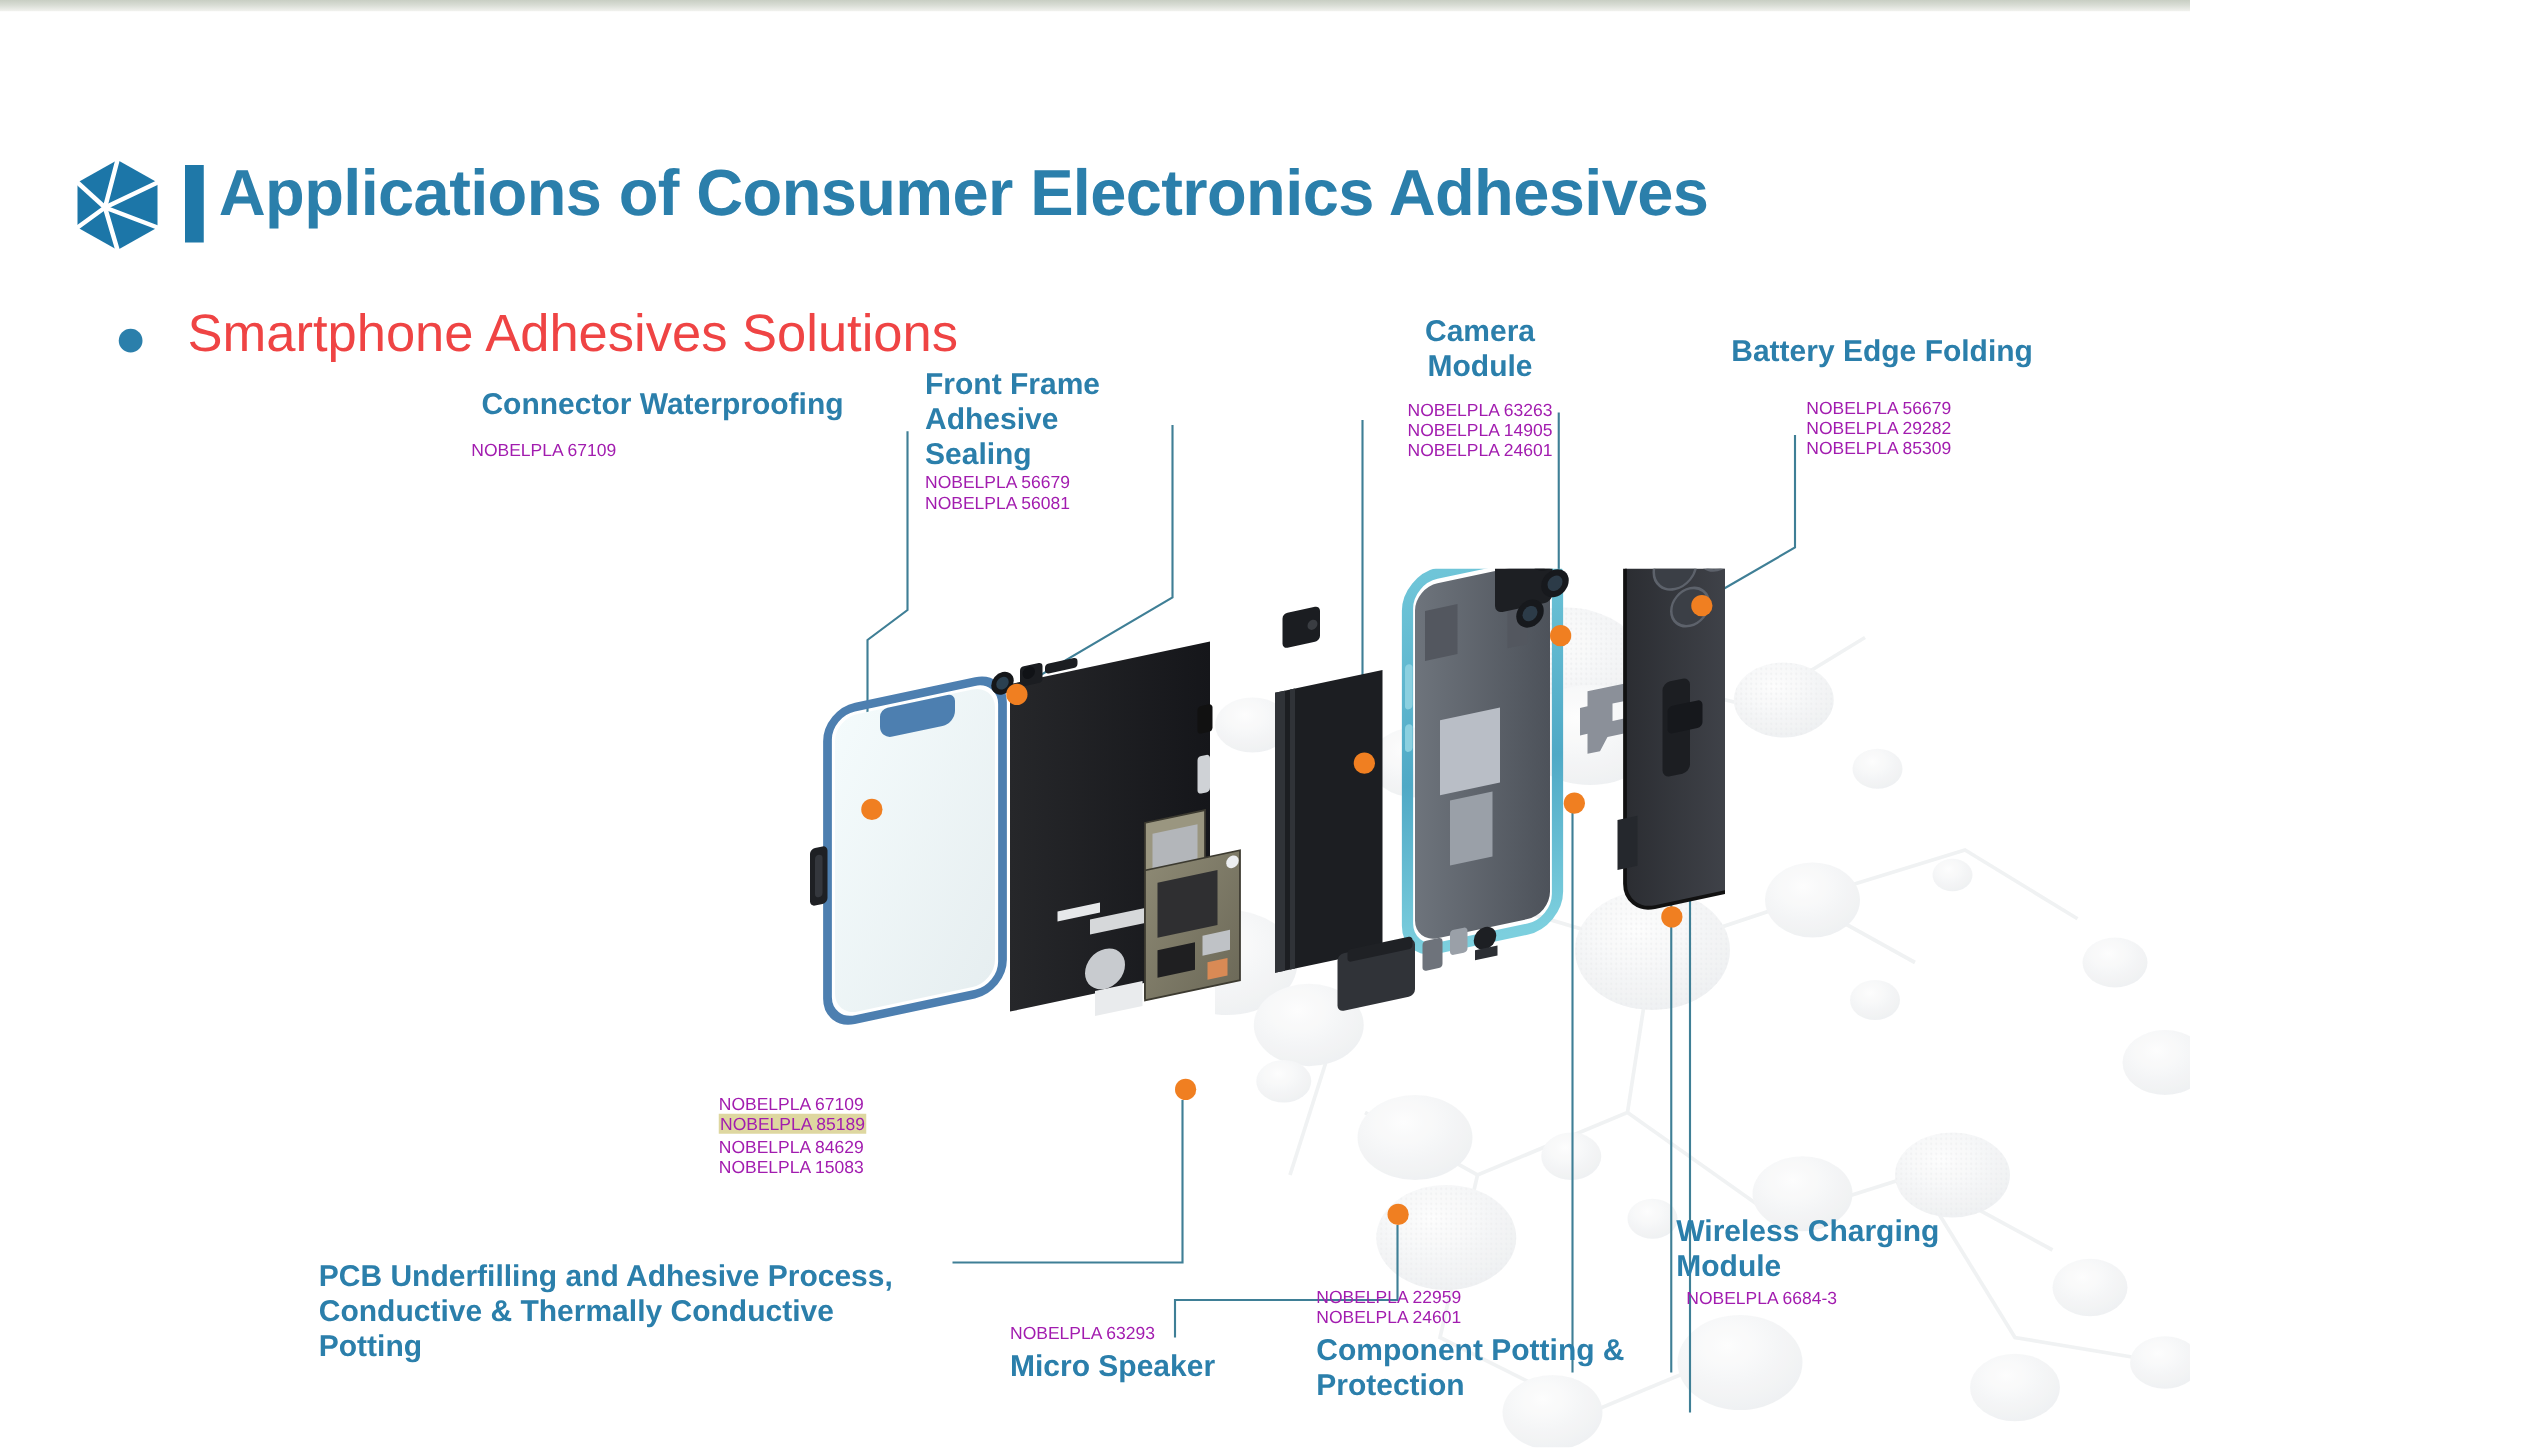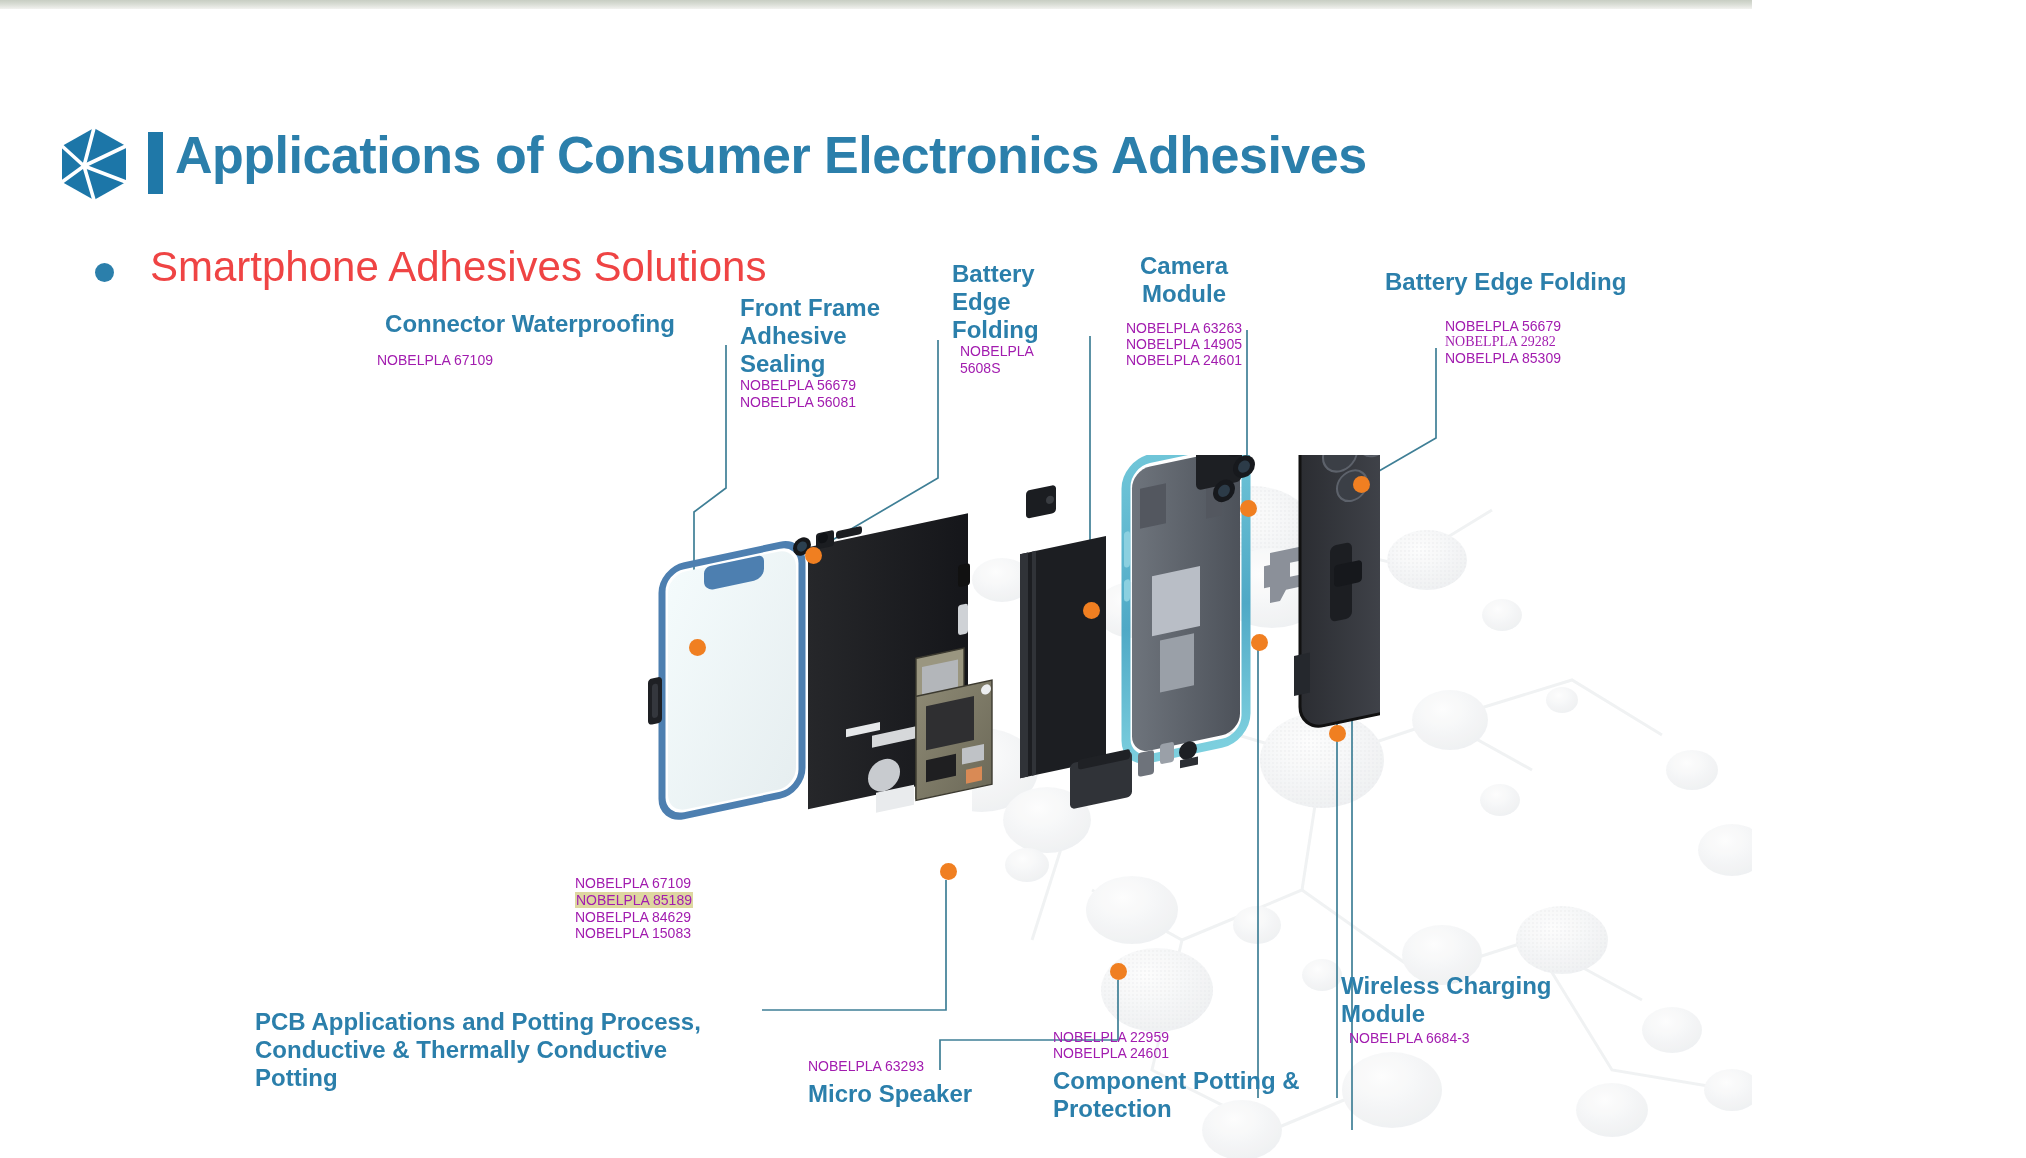--- a/index.html
+++ b/index.html
@@ -364,54 +364,47 @@
   </div>
 
   <div class="lbl" style="left:740px; top:294px; width:200px;">
     <div class="hd">Front Frame</div>
     <div class="hd">Adhesive</div>
     <div class="hd">Sealing</div>
     <div class="code">NOBELPLA 56679</div>
     <div class="code">NOBELPLA 56081</div>
   </div>
 
-  <div class="lbl" style="left:952px; top:260px; width:130px;">
-    <div class="hd">Battery</div>
-    <div class="hd">Edge</div>
-    <div class="hd">Folding</div>
-    <div class="code" style="padding-left:8px;">NOBELPLA</div>
-    <div class="code" style="padding-left:8px;">5608S</div>
-  </div>
 
   <div class="lbl center" style="left:1084px; top:252px; width:200px;">
     <div class="hd">Camera</div>
     <div class="hd">Module</div>
     <div style="height:12px"></div>
     <div class="code">NOBELPLA 63263</div>
     <div class="code">NOBELPLA 14905</div>
     <div class="code">NOBELPLA 24601</div>
   </div>
 
   <div class="lbl" style="left:1385px; top:268px; width:320px;">
     <div class="hd">Battery Edge Folding</div>
     <div style="height:22px"></div>
     <div class="code" style="padding-left:60px;">NOBELPLA 56679</div>
-    <div class="code" style="padding-left:60px;font-family:Liberation Serif, serif;">NOBELPLA 29282</div>
+    <div class="code" style="padding-left:60px;">NOBELPLA 29282</div>
     <div class="code" style="padding-left:60px;">NOBELPLA 85309</div>
   </div>
 
   <div class="lbl" style="left:575px; top:875px; width:320px;">
     <div class="code">NOBELPLA 67109</div>
     <div><span class="code hl">NOBELPLA 85189</span></div>
     <div class="code">NOBELPLA 84629</div>
     <div class="code">NOBELPLA 15083</div>
   </div>
 
   <div class="lbl" style="left:255px; top:1008px; width:530px;">
-    <div class="hd">PCB Applications and Potting Process,</div>
+    <div class="hd">PCB Underfilling and Adhesive Process,</div>
     <div class="hd">Conductive &amp; Thermally Conductive</div>
     <div class="hd">Potting</div>
   </div>
 
   <div class="lbl" style="left:808px; top:1058px; width:260px;">
     <div class="code">NOBELPLA 63293</div>
     <div class="hd" style="margin-top:6px;">Micro Speaker</div>
   </div>
 
   <div class="lbl" style="left:1053px; top:1029px; width:320px;">

